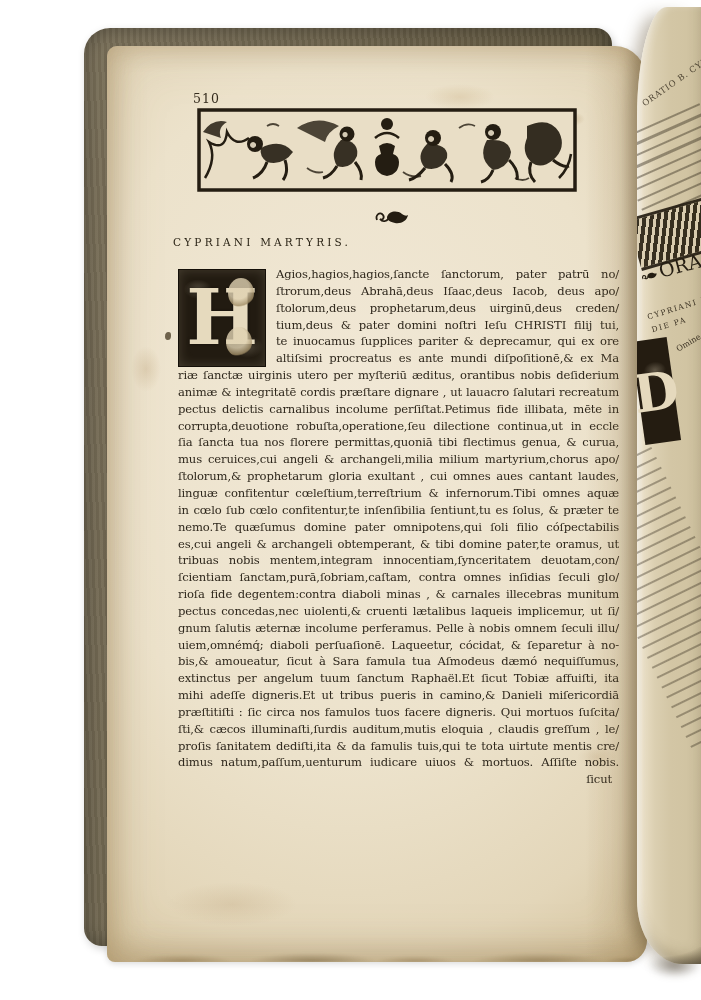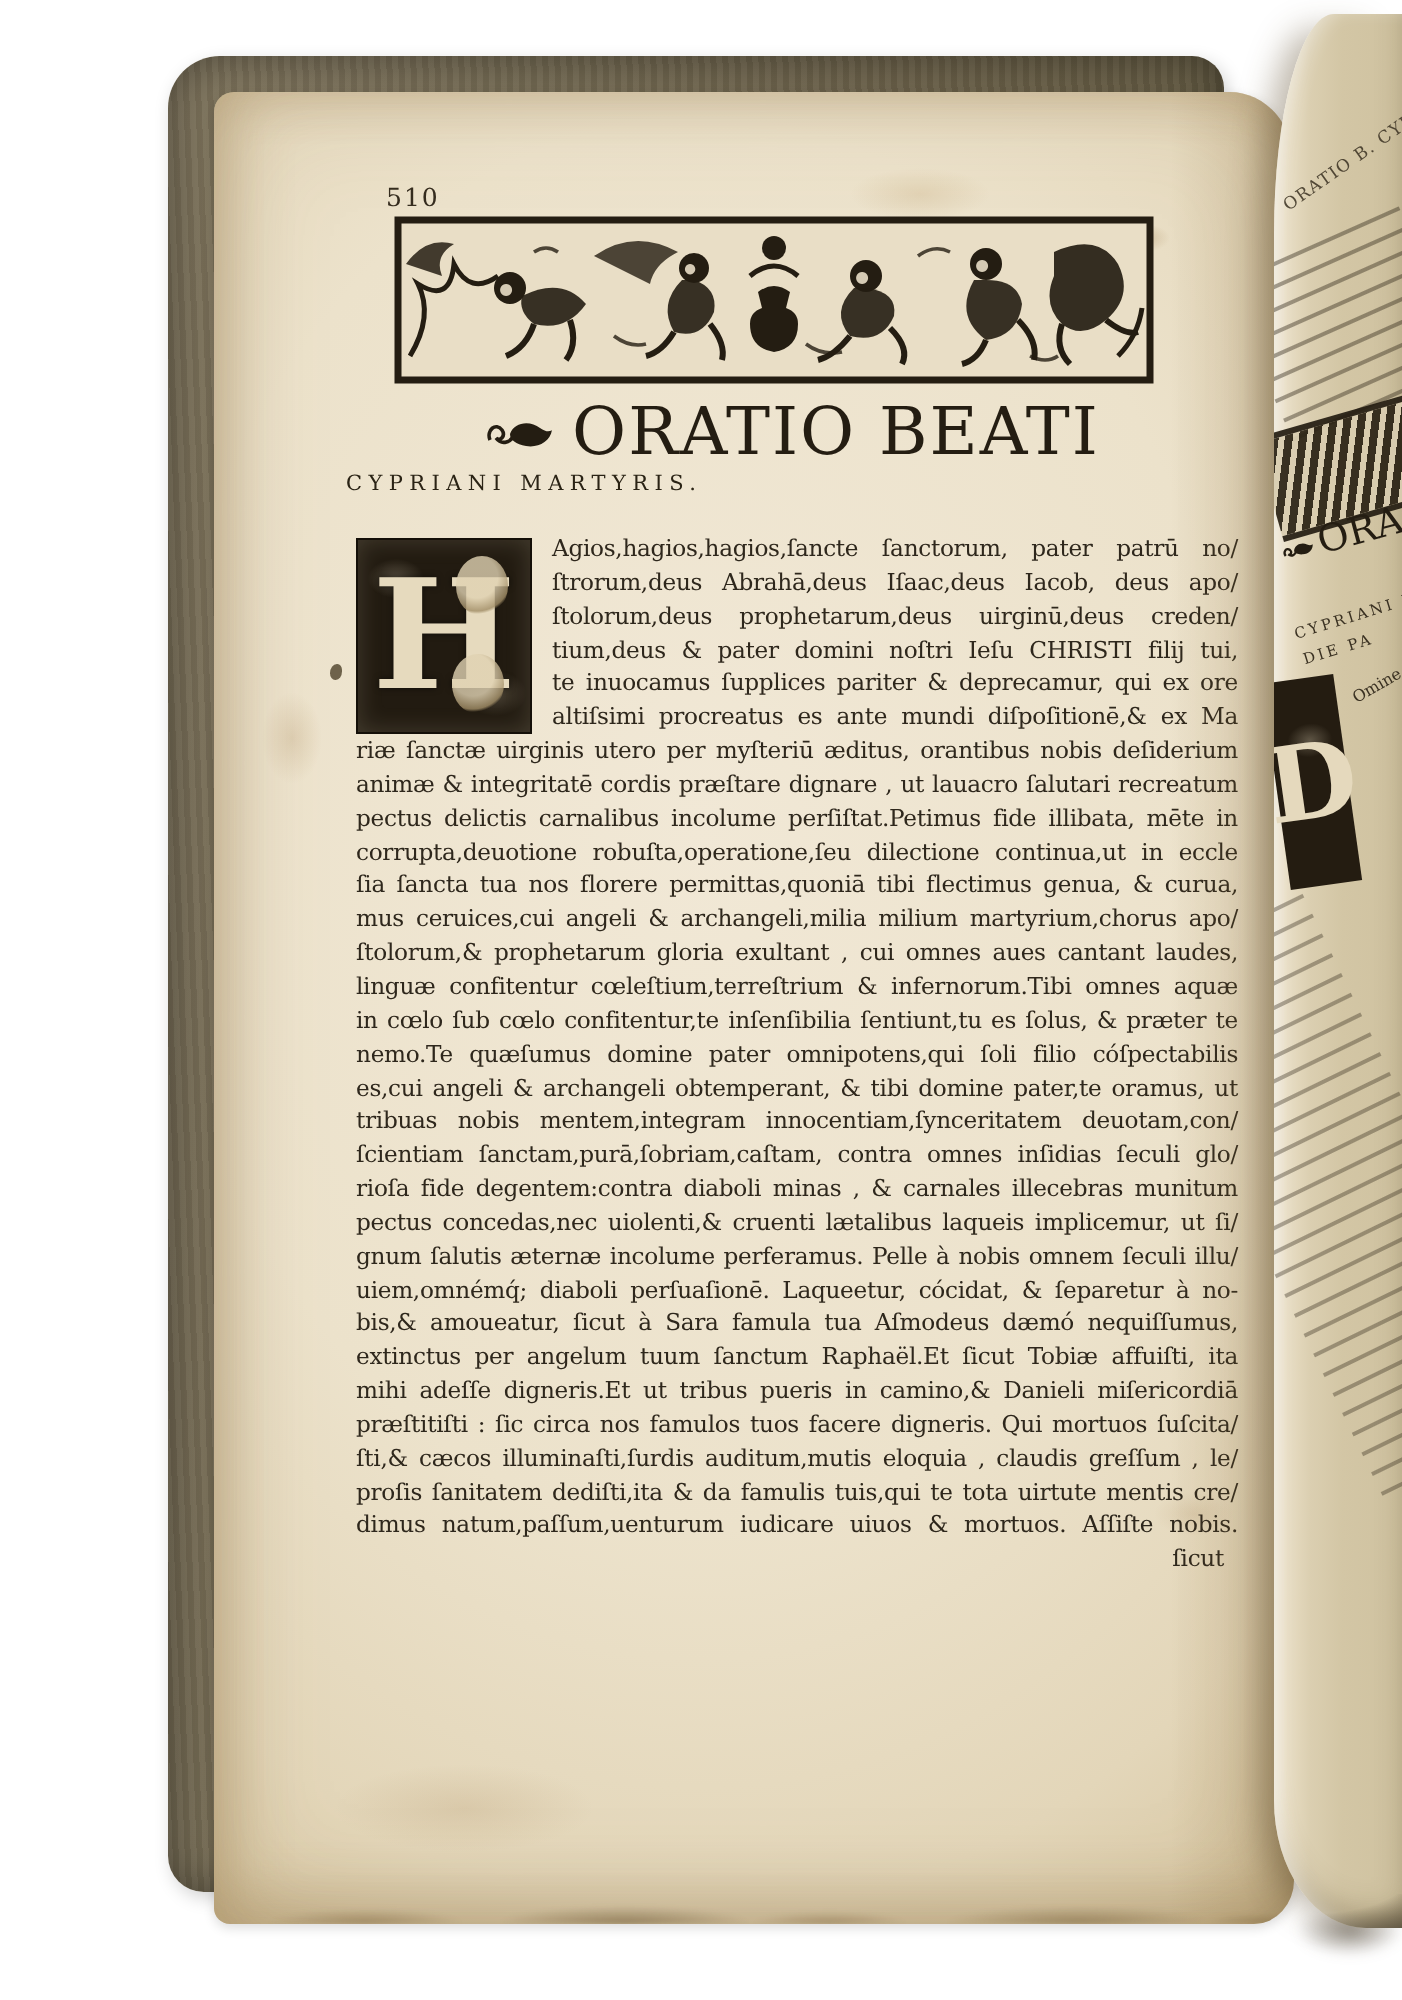--- a/index.html
+++ b/index.html
@@ -171,21 +171,21 @@
         <path d="M56 34 a3 3 0 1 0 .1 0 M148 24 a2.6 2.6 0 1 0 .1 0 M234 28 a3 3 0 1 0 .1 0 M294 22 a3 3 0 1 0 .1 0" fill="#e9dec6" opacity=".9"></path>
       </svg>
     </div>
 
     <div class="title-row">
       <span class="hedera">
         <svg width="34" height="22" viewBox="0 0 34 22" aria-hidden="true">
           <path d="M3 13 c-2-5 3-9 6-5 c2 3-1 6-3 4 c3 4 8 2 9-2" fill="none" stroke="#241d12" stroke-width="1.8"></path>
           <path d="M13 10 c2-6 10-7 15-3 c4 3 6 1 6 1 c-1 6-7 9-13 8 c-5-1-8-3-8-6z" fill="#241d12"></path>
         </svg>
-      </span><span>ORATIO BEATI</span>
+      </span>
     </div>
     <div class="subtitle">CYPRIANI MARTYRIS.</div>
 
     <div class="bodytext">
       <div class="dropcap">
         <span class="dc-face f1"></span>
         <span class="dc-face f2"></span>
         <span class="dc-letter">H</span>
       </div>
       <div>

